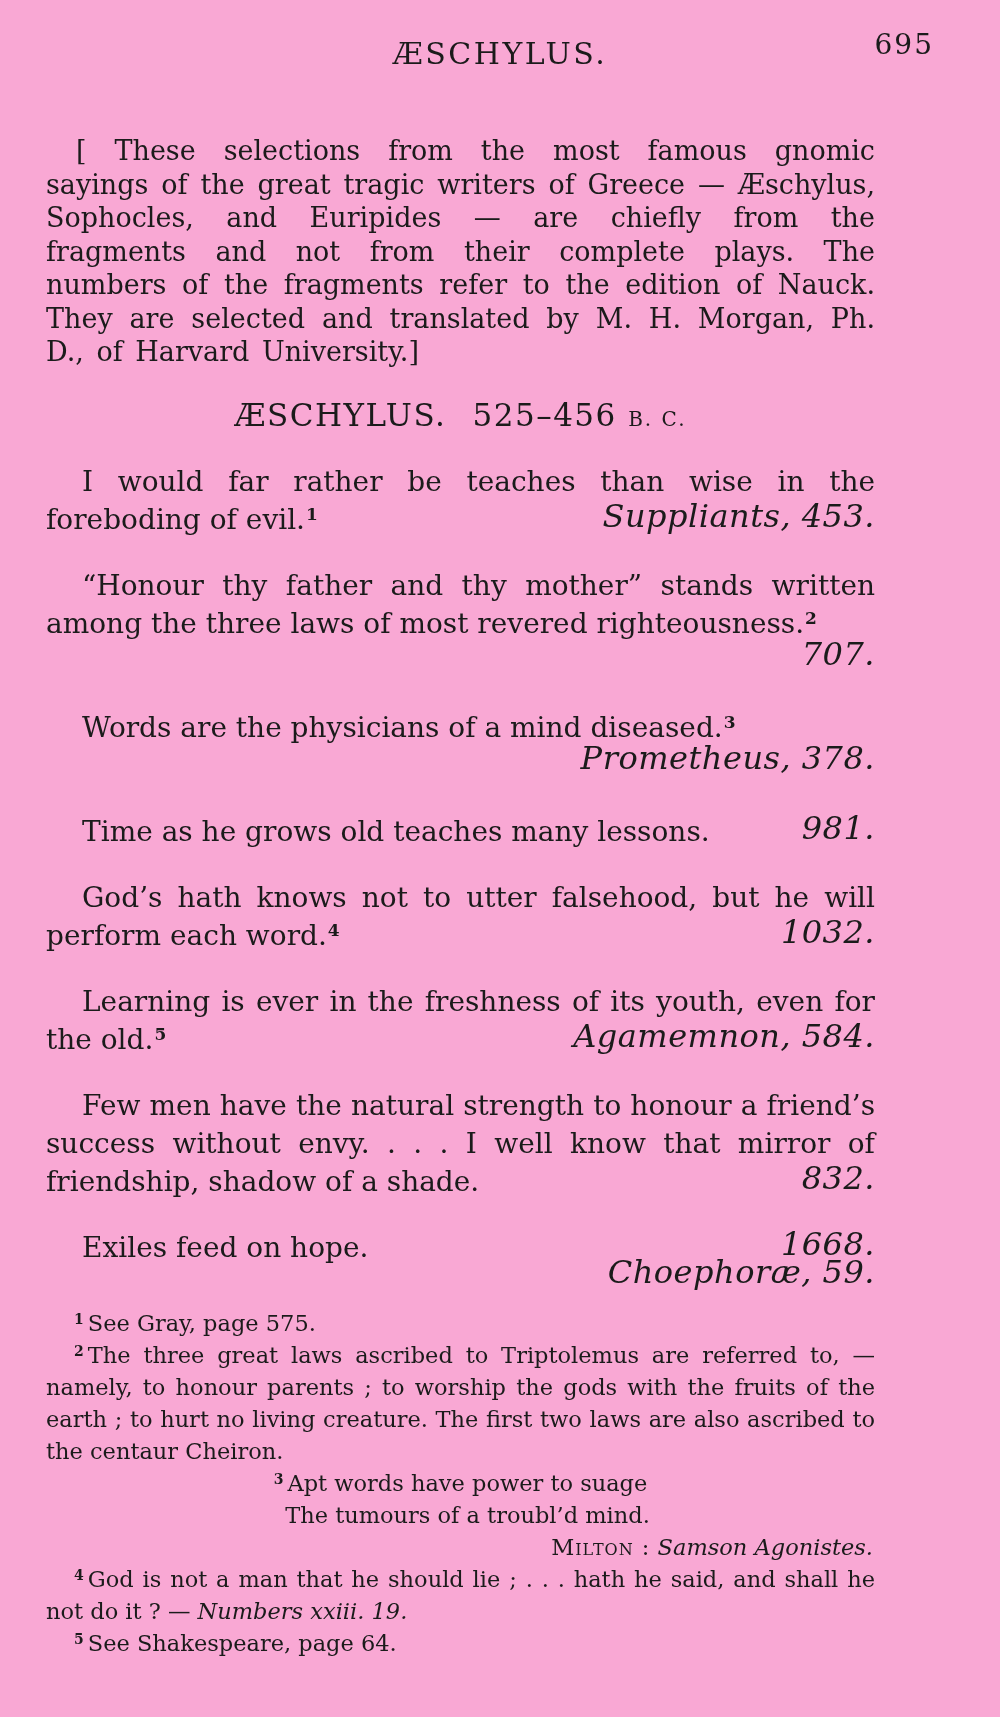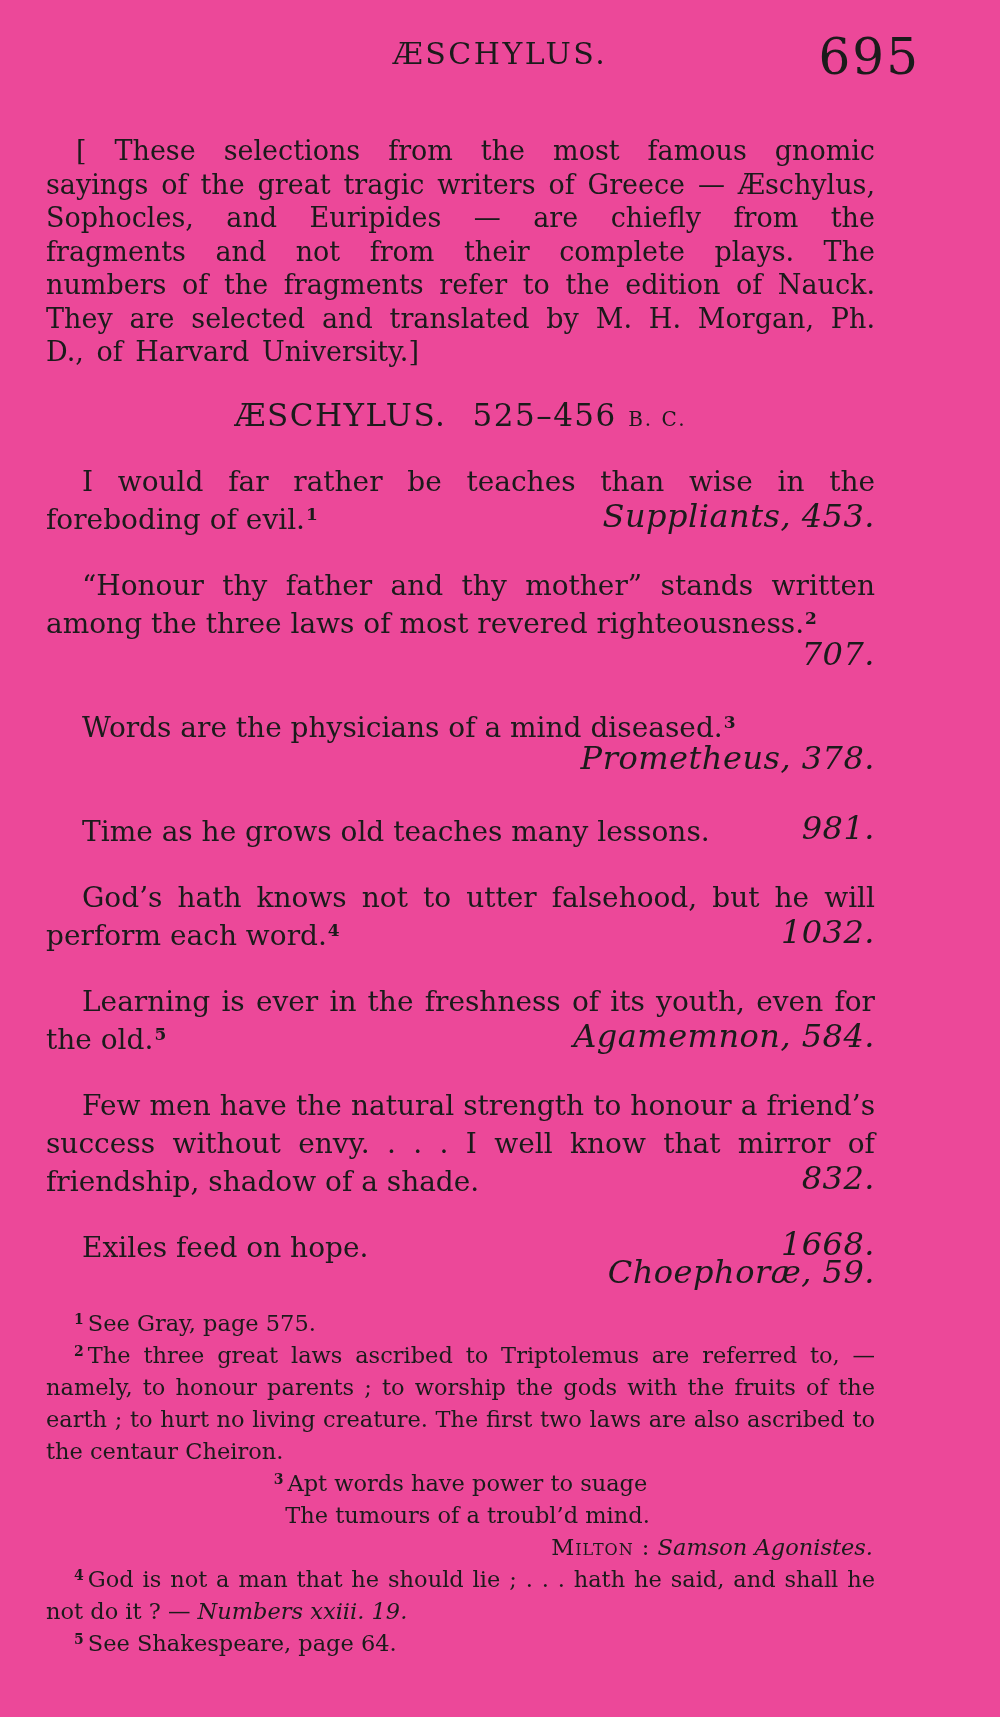--- a/index.html
+++ b/index.html
@@ -5,31 +5,31 @@
   html, body { margin: 0; padding: 0; }
   body {
     width: 1000px; height: 1717px;
     background: #f2f2f0;
     font-family: "DejaVu Serif", "Liberation Serif", serif;
     color: #1b1b1b;
   }
   .page {
     position: relative;
     width: 1000px; height: 1717px;
-    background: #ec4899;
+    background: #f9a8d4;
     overflow: hidden;
   }
   
   .running-header { position: absolute; top: 36px; left: 0; width: 1000px; height: 50px; }
   .rh-title {
     text-align: center; font-size: 30px; letter-spacing: 2.5px; font-weight: 400;
   }
   .rh-num {
-    position: absolute; right: 80px; top: -8px;
-    font-size: 50px; letter-spacing: 2px;
+    position: absolute; right: 66px; top: -8px;
+    font-size: 28px; letter-spacing: 2px;
   }
   
   .content { margin: 0 125px 0 46px; padding-top: 134px; }
 
   .intro {
     margin: 0; font-size: 27px; line-height: 33.5px;
     text-align: justify; text-indent: 30px; word-spacing: 4px;
   }
 
   .section-heading {

